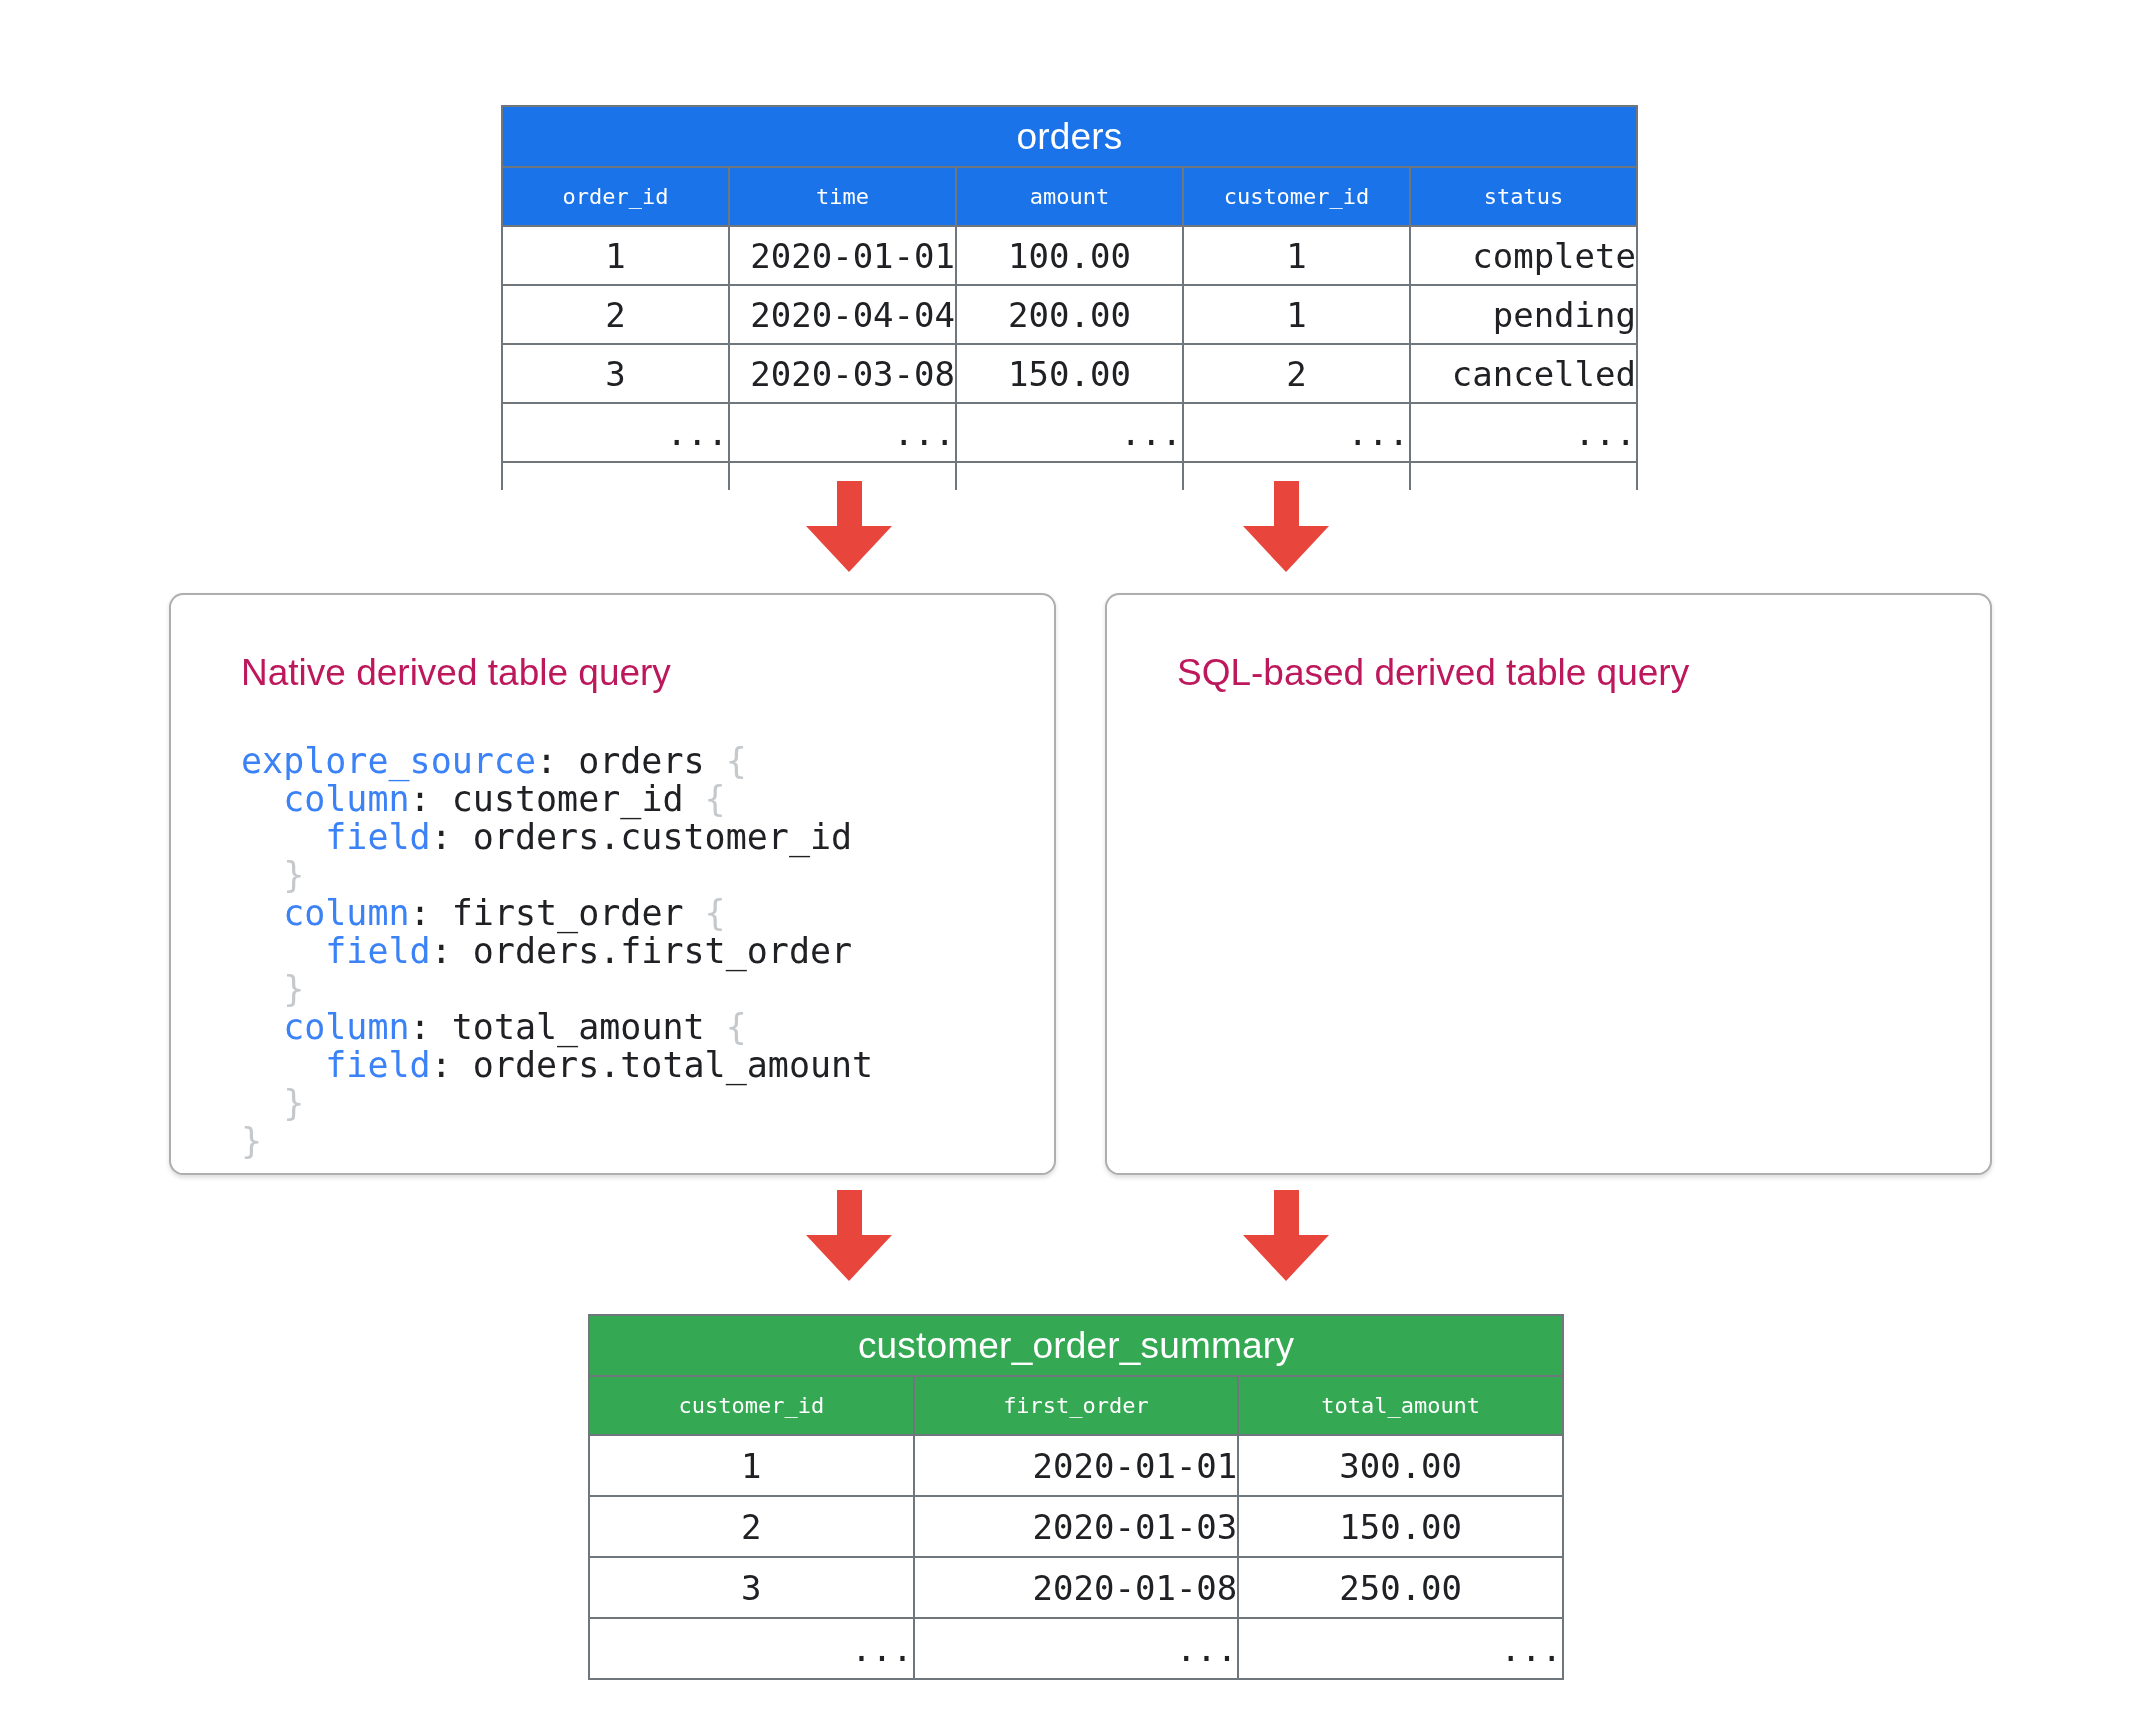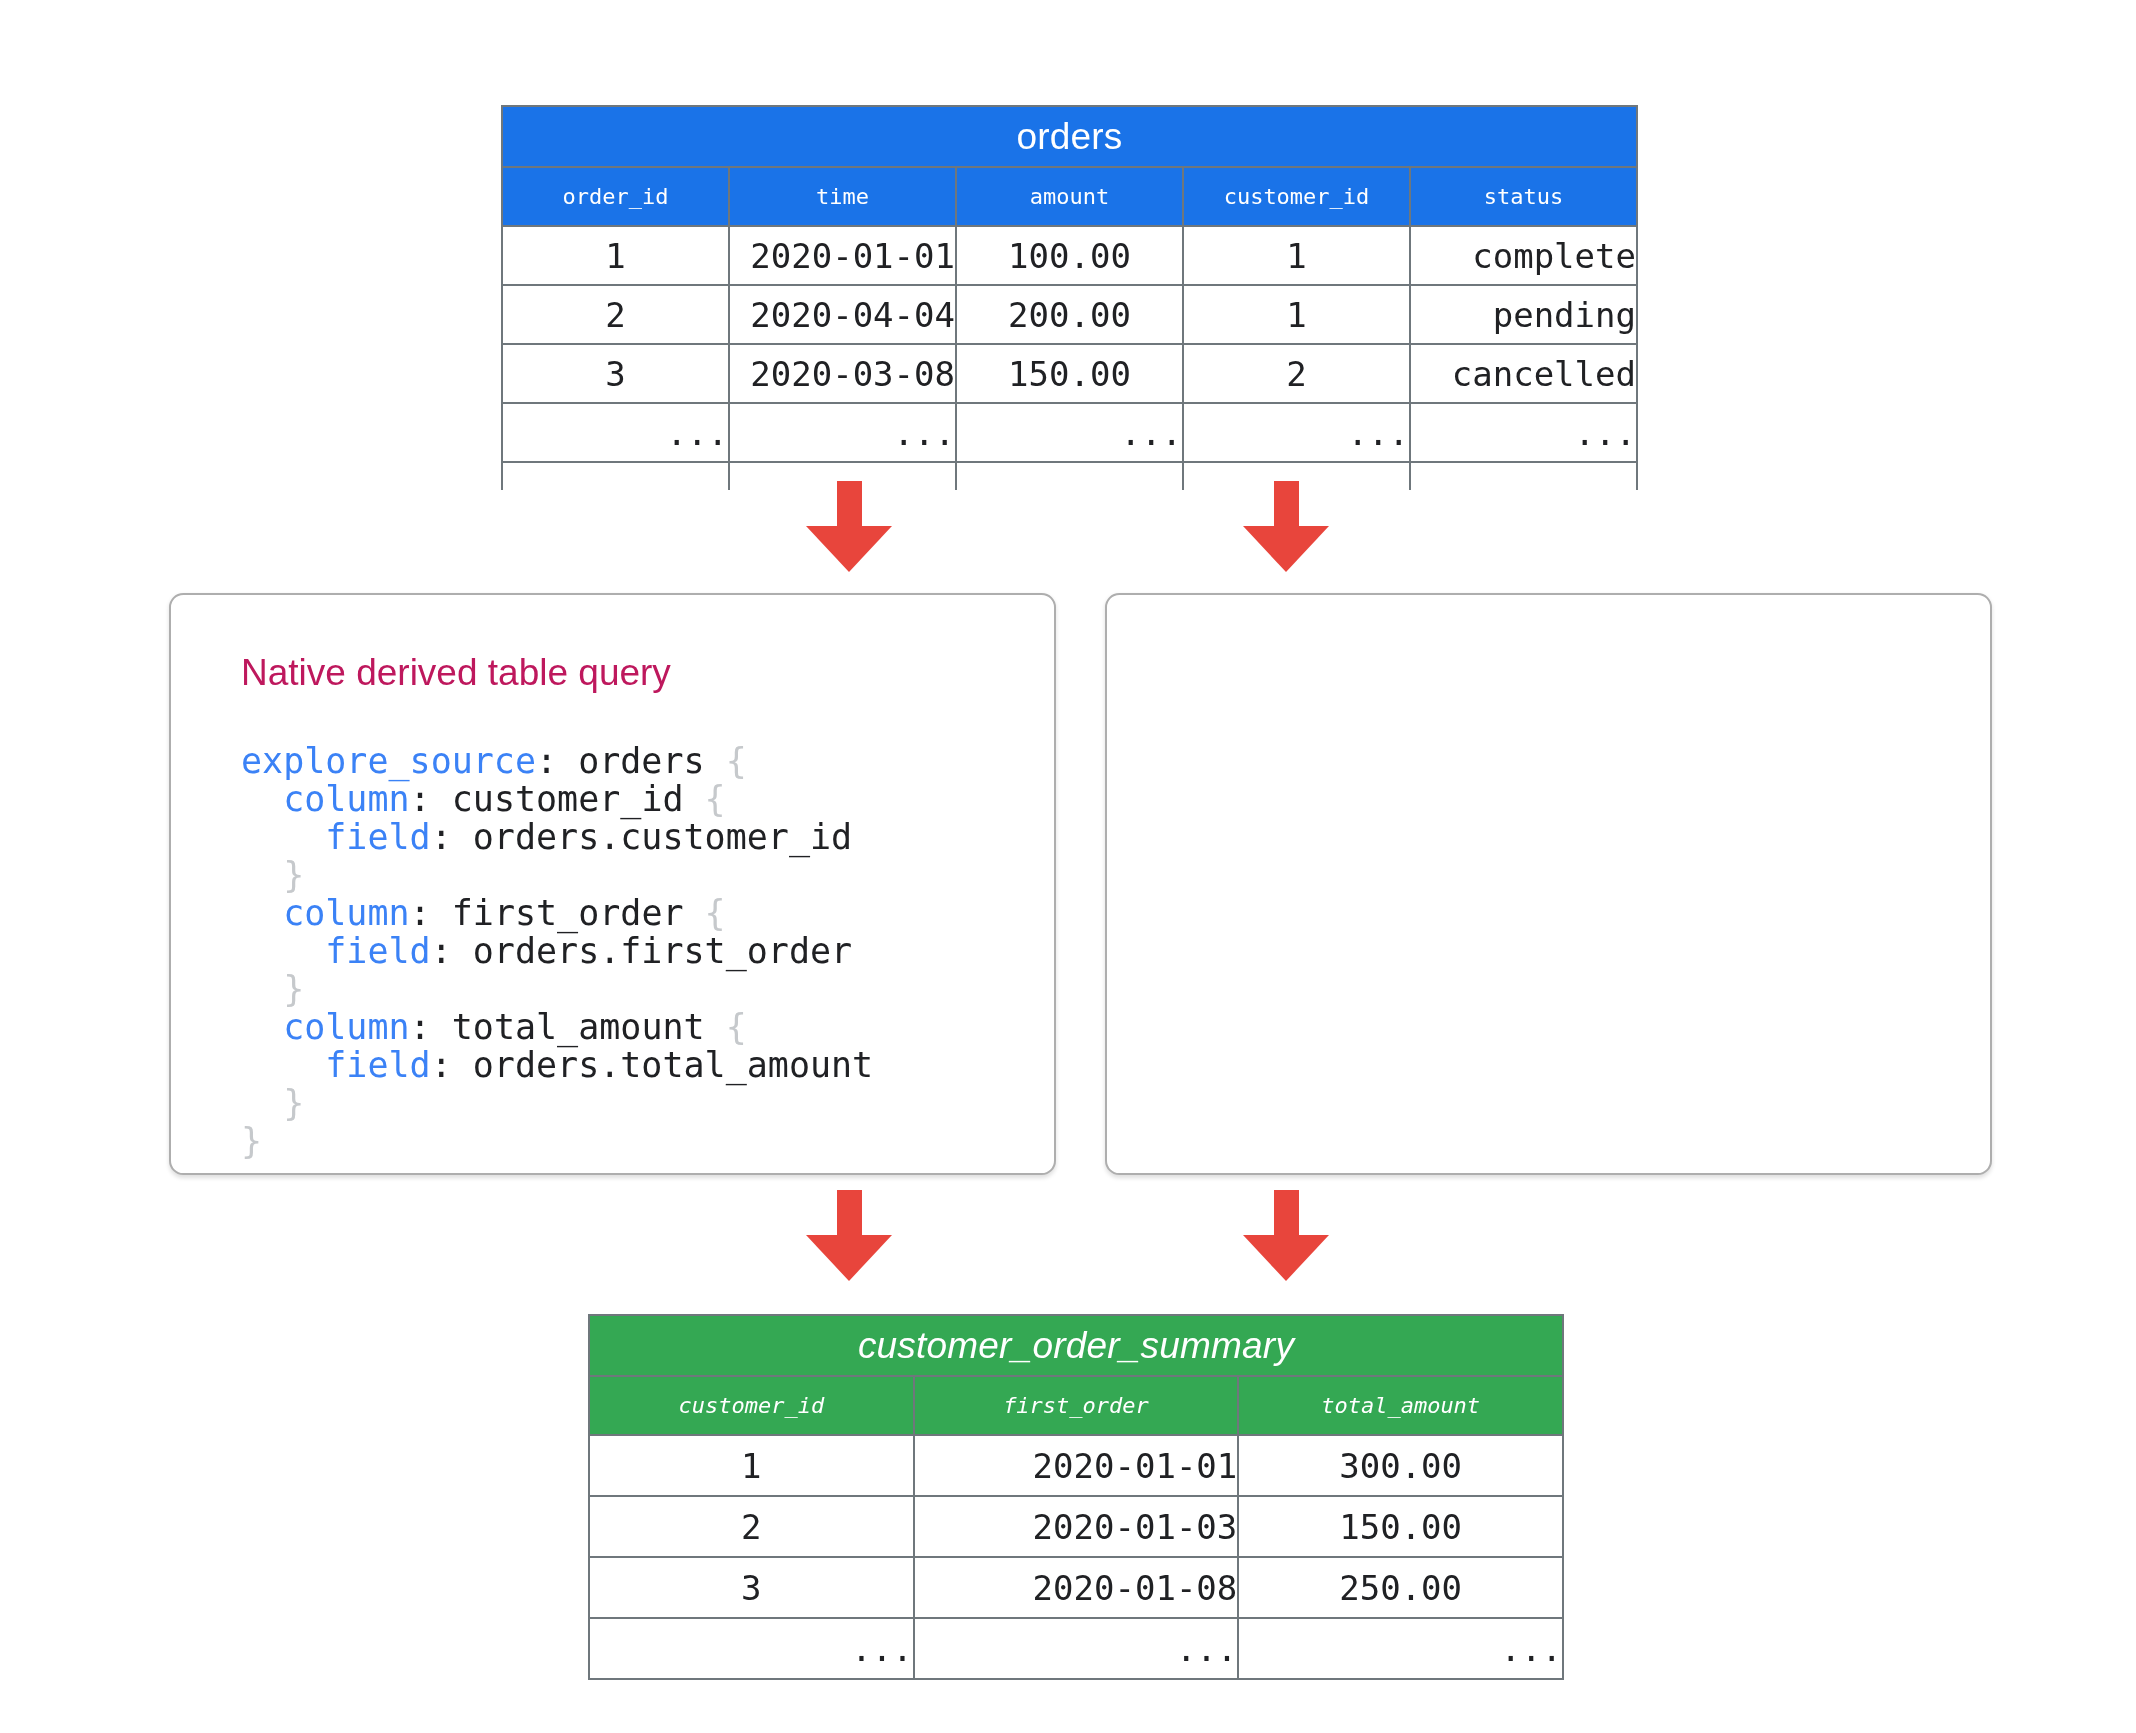--- a/index.html
+++ b/index.html
@@ -62,21 +62,21 @@
   #orders-table tr.title-row td { height: 59px; border-bottom-color: #6f777c; }
   #orders-table tr.colhdr-row td { height: 57px; }
   #orders-table tr.data-row td { height: 57px; }
   #orders-table tr.clip-row td {
     height: 27px;
     border-bottom: none;
   }
 
   
   #summary-table { left: 588px; top: 1314px; width: 976px; }
-  #summary-table .hdr { background: #34a853; font-style: italic; }
+  #summary-table .hdr { background: #34a853; }
   #summary-table tr.title-row td { height: 59px; }
   #summary-table tr.colhdr-row td { height: 57px; }
   #summary-table tr.data-row td { height: 59px; }
 
   
   .panel {
     position: absolute;
     box-sizing: border-box;
     background: #ffffff;
     border: 2.7px solid #aeaeae;
@@ -214,20 +214,21 @@
 <span>  </span><span class="k">column</span><span>: first_order </span><span class="br">{</span>
 <span>    </span><span class="k">field</span><span>: orders.first_order</span>
 <span>  </span><span class="br">}</span>
 <span>  </span><span class="k">column</span><span>: total_amount </span><span class="br">{</span>
 <span>    </span><span class="k">field</span><span>: orders.total_amount</span>
 <span>  </span><span class="br">}</span>
 <span class="br">}</span></pre>
   </div>
 
   <div class="panel" id="panel-sql">
+    <div class="panel-title">SQL-based derived table query</div>
   </div>
 
   <div class="arrow" id="arrow-bot-left">
     <div class="shaft"></div>
     <div class="head"></div>
   </div>
   <div class="arrow" id="arrow-bot-right">
     <div class="shaft"></div>
     <div class="head"></div>
   </div>

